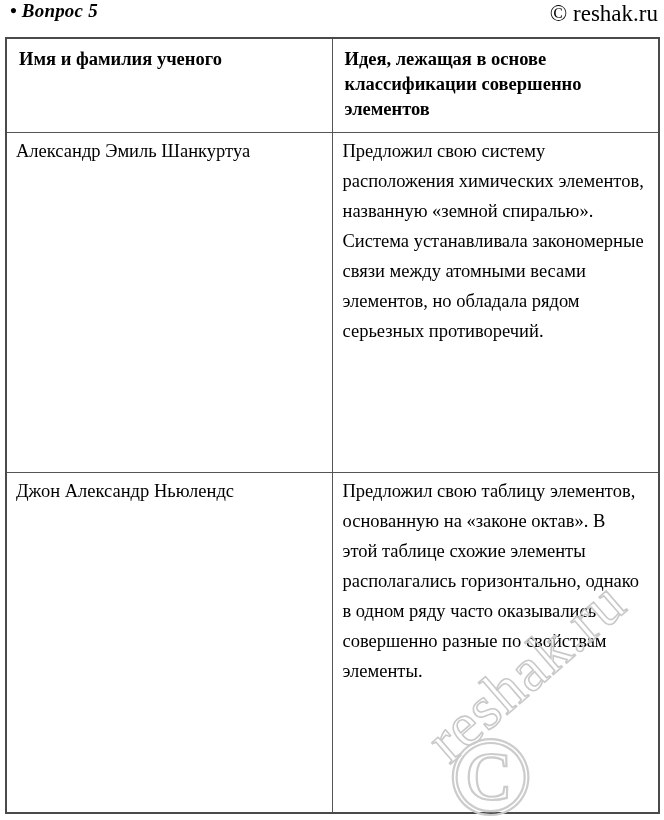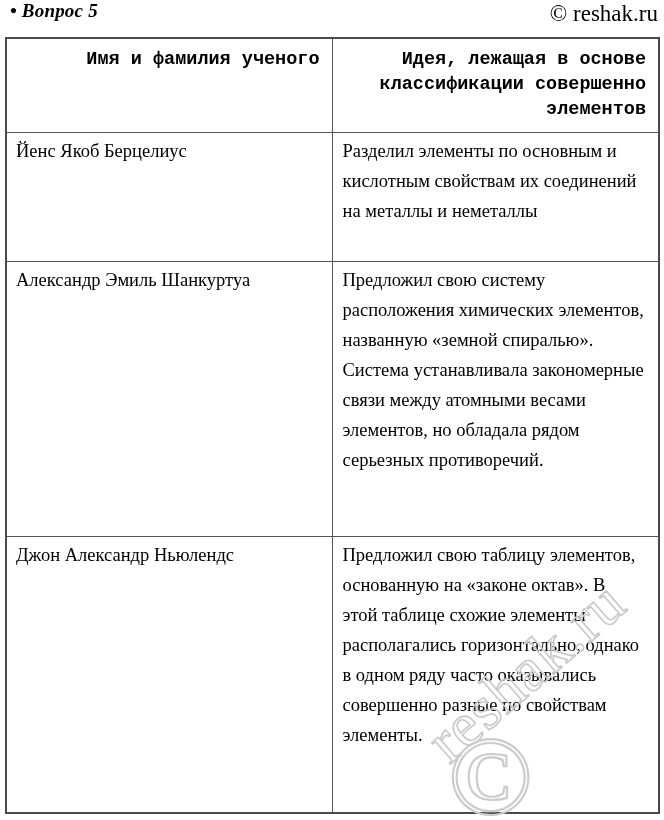--- a/index.html
+++ b/index.html
@@ -62,27 +62,26 @@
   .sci-table col.col-name  { width: 326px; }
   .sci-table col.col-idea  { width: 327px; }
 
   .sci-table th,
   .sci-table td {
     border: 1px solid #555555;
     vertical-align: top;
     box-sizing: border-box;
   }
   .sci-table thead th {
-    text-align: right;
+    text-align: left;
     font-weight: bold;
     font-size: 18.5px;
     line-height: 25px;
     padding: 8px 12px 10px 12px;
     vertical-align: top;
-    font-family: Liberation Mono, monospace;
   }
   .sci-table tbody td {
     font-size: 18.5px;
     line-height: 30px;
     padding: 3px 8px 6px 9px;
     font-weight: normal;
   }
   .sci-table tbody td.cell-name {
     padding-left: 9px;
   }
@@ -146,24 +145,20 @@
     <col class="col-name">
     <col class="col-idea">
   </colgroup>
   <thead>
     <tr>
       <th>Имя и фамилия ученого</th>
       <th>Идея, лежащая в основе классификации совершенно элементов</th>
     </tr>
   </thead>
   <tbody>
-    <tr class="row-0">
-      <td class="cell-name">Йенс Якоб Берцелиус</td>
-      <td class="cell-idea">Разделил элементы по основным и кислотным свойствам их соединений на металлы и неметаллы</td>
-    </tr>
     <tr class="row-2">
       <td class="cell-name">Александр Эмиль Шанкуртуа</td>
       <td class="cell-idea">Предложил свою систему расположения химических элементов, названную «земной спиралью». Система устанавливала закономерные связи между атомными весами элементов, но обладала рядом серьезных противоречий.</td>
     </tr>
     <tr class="row-3">
       <td class="cell-name">Джон Александр Ньюлендс</td>
       <td class="cell-idea">Предложил свою таблицу элементов, основанную на «законе октав». В этой таблице схожие элементы располагались горизонтально, однако в одном ряду часто оказывались совершенно разные по свойствам элементы.</td>
     </tr>
   </tbody>
 </table>

